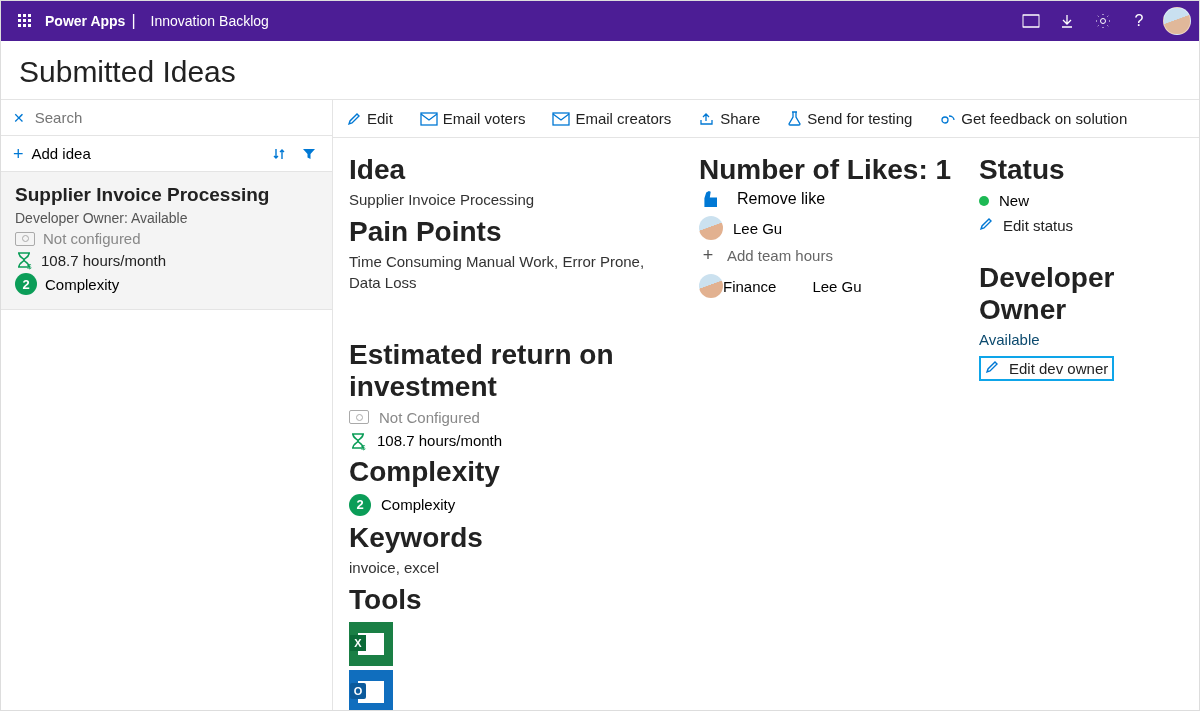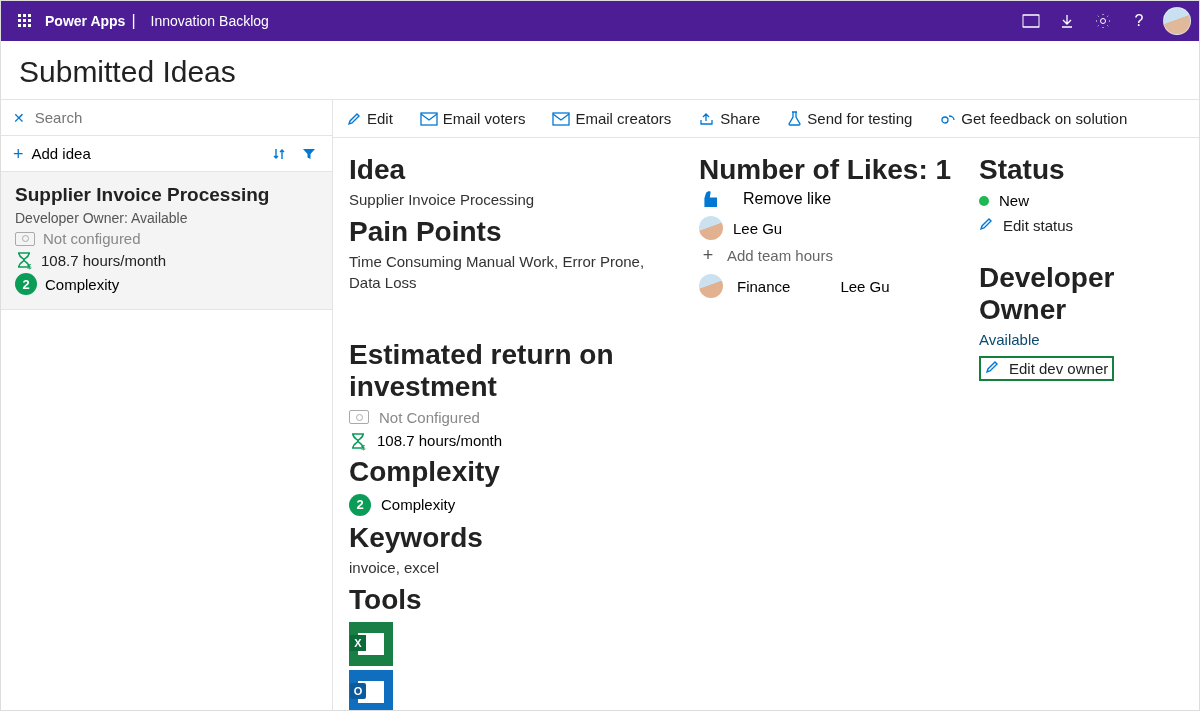--- a/index.html
+++ b/index.html
@@ -58,32 +58,32 @@
 .meta-row.gray { color:#888; }
 
 .tool-tiles { display:flex; flex-direction:column; gap:4px; margin-top:6px; }
 .tile { width:44px; height:44px; display:flex; align-items:center; justify-content:center; cursor:pointer; }
 .tile.excel { background:#1a7f45; }
 .tile.outlook { background:#106ebe; }
 .tile span { width:26px;height:22px; background:#fff; display:block; position:relative; }
 .tile.excel span::after { content:"X"; position:absolute; left:-8px; top:2px; width:16px;height:16px;background:#0b6a37;color:#fff;font-size:11px;font-weight:700;display:flex;align-items:center;justify-content:center; }
 .tile.outlook span::after { content:"O"; position:absolute; left:-8px; top:2px; width:16px;height:16px;background:#0b5a9c;color:#fff;font-size:11px;font-weight:700;display:flex;align-items:center;justify-content:center; border-radius:2px; }
 
-.like-row { display:flex; align-items:center; gap:26px; margin-top:0; }
+.like-row { display:flex; align-items:center; gap:20px; margin-top:0; }
 .thumb { width:18px;height:16px;background:#0078d4; clip-path: polygon(0 45%,30% 45%,40% 10%,55% 0,65% 5%,60% 40%,100% 40%,100% 100%,30% 100%,30% 45%); }
 .user-row { display:flex; align-items:center; gap:10px; margin-top:8px; font-size:15px; }
 .avatar-sm { width:24px;height:24px;border-radius:50%;background:linear-gradient(160deg,#cbe1ef 45%,#e2b190 46%); }
 
 .status-dot { width:10px;height:10px;border-radius:50%;background:#1db954; display:inline-block; }
 .link-row { display:flex; align-items:center; gap:10px; font-size:15px; color:#222; cursor:pointer; margin-top:8px; }
 .link-row .ic { color:#0078d4; }
-.red-box { border:2px solid #15803d; padding:2px 4px; display:inline-flex; align-items:center; gap:10px; margin-top:6px; }
+.red-box { border:2px solid #0ea5e9; padding:2px 4px; display:inline-flex; align-items:center; gap:10px; margin-top:6px; }
 
 .plus-sm { color:#555; font-size:18px; line-height:1; width:18px; display:flex; justify-content:center; }
-.team-row { display:flex; align-items:center; gap:14px; margin-top:10px; font-size:15px; }
+.team-row { display:flex; align-items:center; gap:0; margin-top:10px; font-size:15px; }
 .team-row .name2 { margin-left: 36px; }
 
 svg { overflow: visible; }
 </style>
 </head>
 <body>
 
 <div class="header">
   <div class="waffle">
     <svg width="14" height="14">

